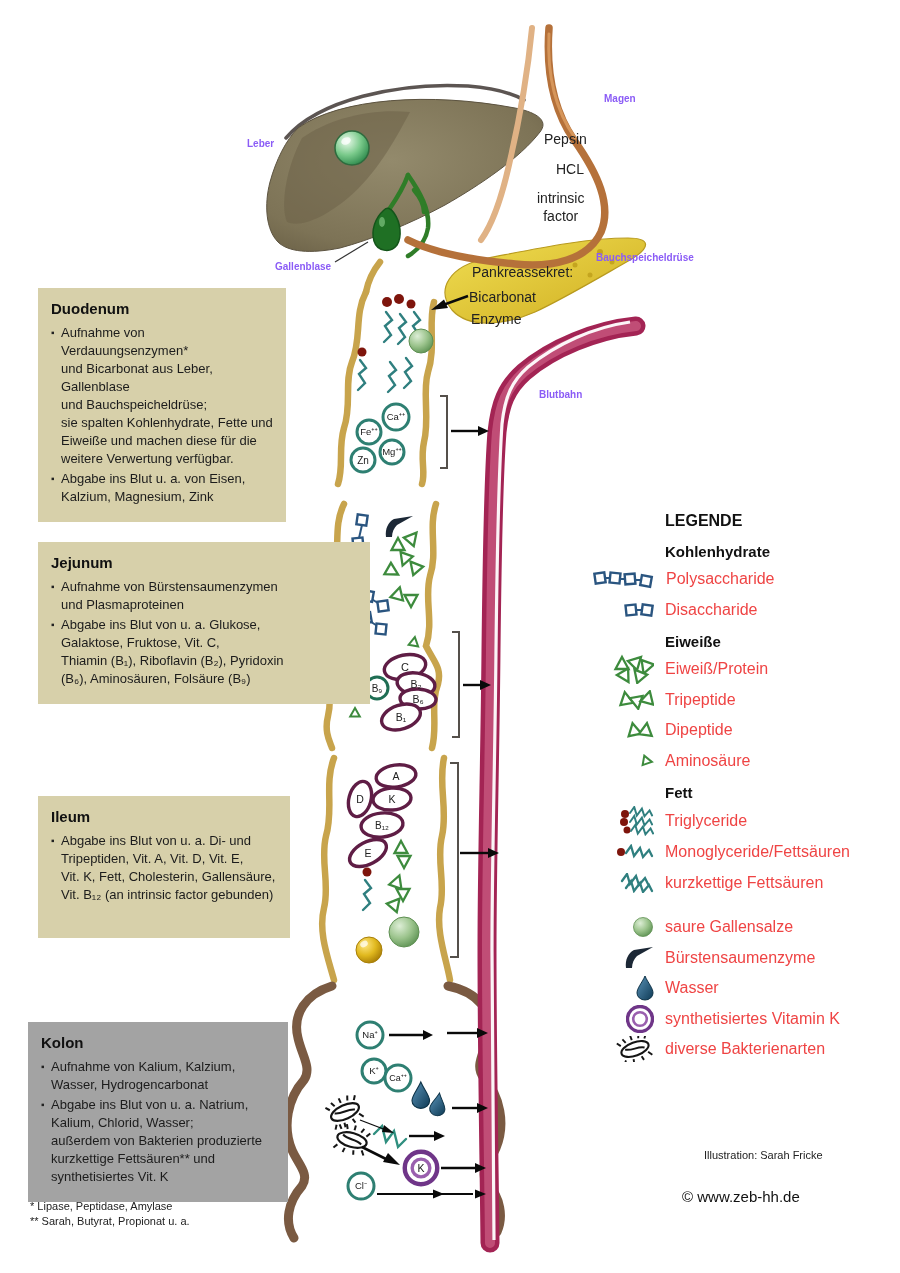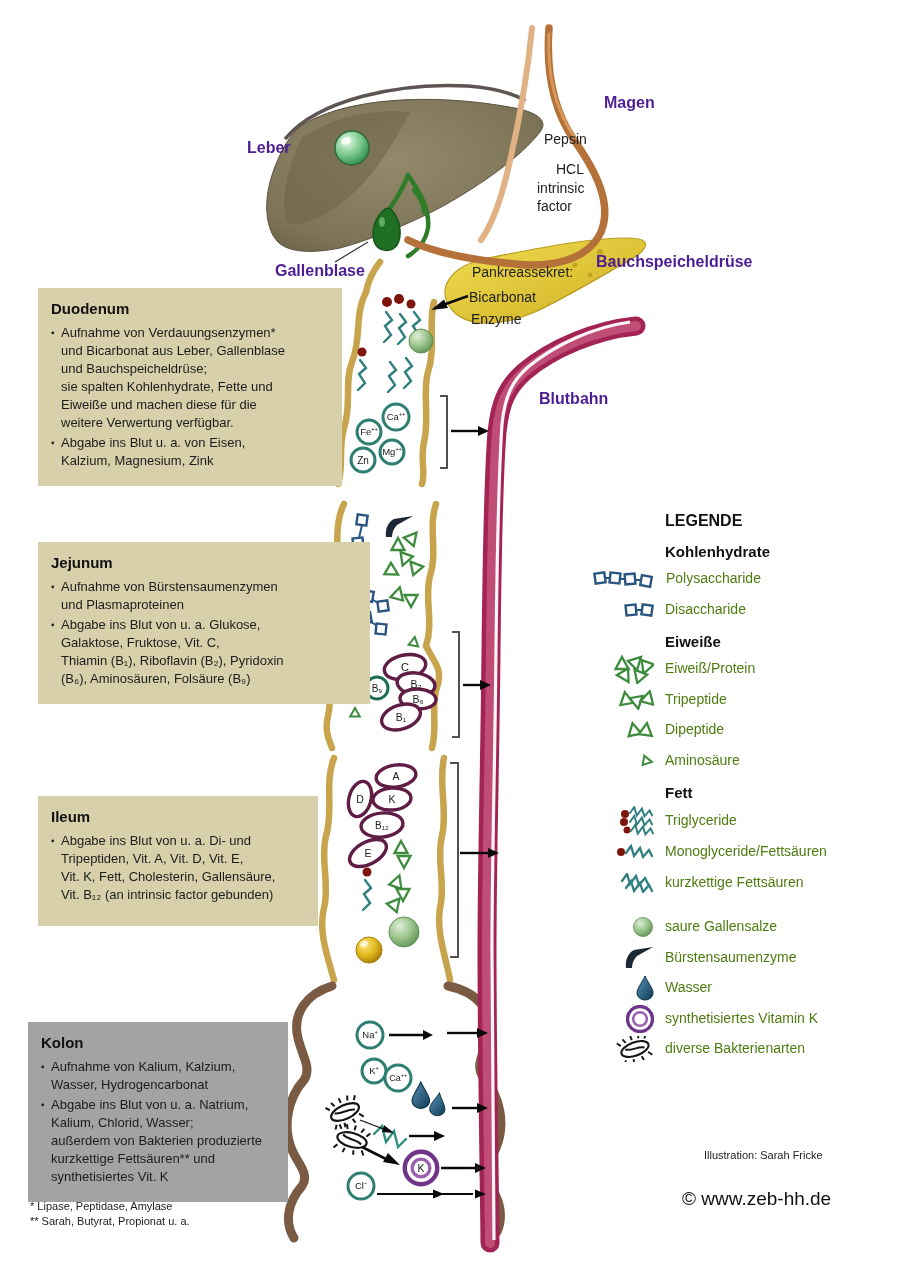--- a/index.html
+++ b/index.html
@@ -1,37 +1,37 @@
 <!DOCTYPE html>
 <html><head>
 <meta charset="utf-8">
 <style>
   html,body{margin:0;padding:0;background:#fff;}
   #canvas{position:relative;width:900px;height:1273px;background:#fff;overflow:hidden;
           font-family:"Liberation Sans",sans-serif;color:#1a1a1a;}
   #art{position:absolute;left:0;top:0;}
   svg text{font-family:"Liberation Sans",sans-serif;fill:#222;}
   .lbl{position:absolute;font-size:14px;line-height:1.28;white-space:pre-line;color:#222;}
-  .lbl.b{font-weight:bold;font-size:16px;color:#4c1d95;}
+  .lbl.b{font-weight:bold;font-size:10px;color:#8b5cf6;}
   .ibox{position:absolute;box-sizing:border-box;padding:12px 12px 14px 13px;}
   .ibox.tan{background:#d7d0aa;}
   .ibox.gray{background:#a3a3a3;}
   .ibox h3{margin:0 0 7px 0;font-size:15px;font-weight:bold;color:#111;}
   .bul{display:flex;margin:0 0 2px 0;}
   .bm{flex:0 0 10px;font-size:10px;line-height:18px;color:#222;}
   .bt{font-size:13px;line-height:18px;white-space:pre-line;color:#1c1c1c;}
   #legend{position:absolute;left:593px;top:512px;width:335px;}
   .ltitle{font-size:16px;font-weight:bold;margin:0 0 13px 72px;color:#111;}
   .lhead{font-size:15px;font-weight:bold;margin:8px 0 4px 72px;color:#111;}
   .lrow{display:flex;align-items:center;min-height:30.5px;}
   .lrow.tall{min-height:48px;}
   .licon{flex:0 0 72px;display:flex;justify-content:flex-end;padding-right:11px;box-sizing:border-box;}
-  .llabel{font-size:14px;line-height:1.28;white-space:pre-line;color:#4d7c0f;}
+  .llabel{font-size:16px;line-height:1.28;white-space:pre-line;color:#ef4444;}
   #footnotes{position:absolute;left:30px;top:1199px;font-size:11px;line-height:15px;color:#222;}
-  #credit-site{position:absolute;left:682px;top:1188px;font-size:19px;color:#111;}
+  #credit-site{position:absolute;left:682px;top:1188px;font-size:15px;color:#111;}
   #credit-illu{position:absolute;left:704px;top:1149px;font-size:11px;color:#222;}
 </style>
 </head>
 <body>
 
 <div id="canvas">
 
 <svg id="art" width="900" height="1273" viewBox="0 0 900 1273">
   <defs>
     <radialGradient id="gBall" cx="35%" cy="30%" r="75%">
@@ -299,30 +299,30 @@
     <line x1="377" y1="1194" x2="473" y2="1194" stroke-width="2.2"></line>
     <polygon points="433,1189.5 444,1194 433,1198.5" stroke="none"></polygon>
     <polygon points="475,1189.5 486,1194 475,1198.5" stroke="none"></polygon>
   </g>
 </svg>
 
 <div class="lbl b" style="left:247px;top:138px;">Leber</div>
 <div class="lbl b" style="left:604px;top:93px;">Magen</div>
 <div class="lbl" style="left:544px;top:131px;">Pepsin</div>
 <div class="lbl" style="left:556px;top:161px;">HCL</div>
-<div class="lbl" style="left:537px;top:180px;">intrinsic
+<div class="lbl" style="left:537px;top:190px;text-align:center;">intrinsic
 factor</div>
 <div class="lbl b" style="left:275px;top:261px;">Gallenblase</div>
 <div class="lbl b" style="left:596px;top:252px;">Bauchspeicheldrüse</div>
 <div class="lbl" style="left:472px;top:264px;">Pankreassekret:</div>
 <div class="lbl" style="left:469px;top:289px;">Bicarbonat</div>
 <div class="lbl" style="left:471px;top:311px;">Enzyme</div>
 <div class="lbl b" style="left:539px;top:389px;">Blutbahn</div>
 
-<section class="ibox tan" style="left:38px;top:288px;width:304px;">
+<section class="ibox tan" style="left:38px;top:288px;width:248px;">
   <h3>Duodenum</h3>
   <div class="bul">
     <span class="bm">▪</span>
     <span class="bt">Aufnahme von Verdauungsenzymen*
 und Bicarbonat aus Leber, Gallenblase
 und Bauchspeicheldrüse;
 sie spalten Kohlenhydrate, Fette und
 Eiweiße und machen diese für die
 weitere Verwertung verfügbar.</span>
   </div>
@@ -342,21 +342,21 @@
   </div>
   <div class="bul">
     <span class="bm">▪</span>
     <span class="bt">Abgabe ins Blut von u. a. Glukose,
 Galaktose, Fruktose, Vit. C,
 Thiamin (B₁), Riboflavin (B₂), Pyridoxin
 (B₆), Aminosäuren, Folsäure (B₉)</span>
   </div>
 </section>
 
-<section class="ibox tan" style="left:38px;top:796px;width:280px;padding-bottom:20px;">
+<section class="ibox tan" style="left:38px;top:796px;width:252px;padding-bottom:32px;">
   <h3>Ileum</h3>
   <div class="bul">
     <span class="bm">▪</span>
     <span class="bt">Abgabe ins Blut von u. a. Di- und
 Tripeptiden, Vit. A, Vit. D, Vit. E,
 Vit. K, Fett, Cholesterin, Gallensäure,
 Vit. B₁₂ (an intrinsic factor gebunden)</span>
   </div>
 </section>
 

